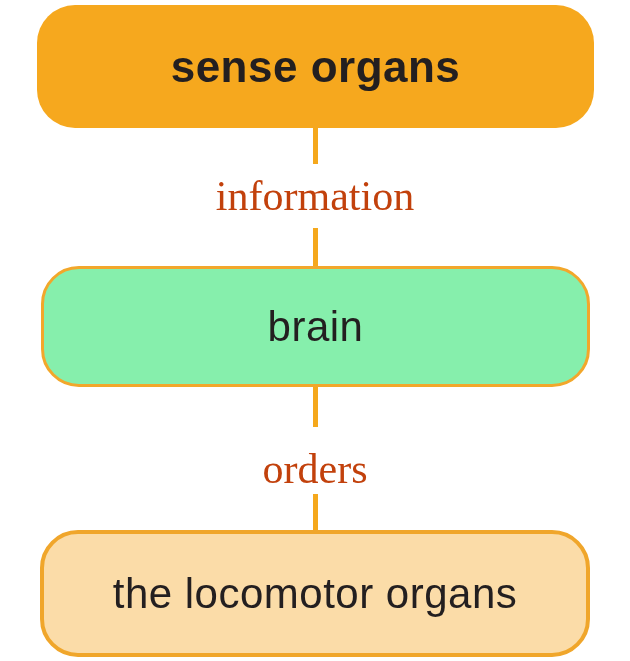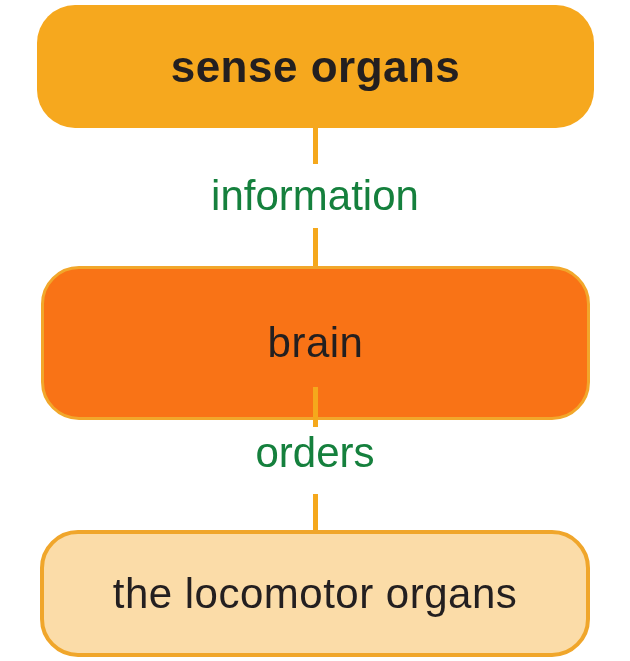--- a/index.html
+++ b/index.html
@@ -33,22 +33,22 @@
     width: 557px;
     height: 123px;
     background: #F6A81E;
     font-weight: bold;
     font-size: 44px;
   }
   .node-brain {
     left: 41px;
     top: 266px;
     width: 549px;
-    height: 154px;
-    background: #f97316;
+    height: 121px;
+    background: #86efac;
     border: 3px solid #F2A72B;
   }
   .node-locomotor {
     left: 40px;
     top: 530px;
     width: 550px;
     height: 127px;
     background: #FBDCA8;
     border: 4px solid #F0A62B;
   }
@@ -63,24 +63,25 @@
   .connector.c3 { top: 387px; height: 40px; }
   .connector.c4 { top: 494px; height: 36px; }
   .edge-label {
     position: absolute;
     left: 0;
     width: 630px;
     display: flex;
     align-items: center;
     justify-content: center;
     font-size: 42px;
-    color: #15803d;
+    color: #c2410c;
+    font-family: Liberation Serif, serif;
   }
   .edge-label.e1 { top: 163px; height: 65px; }
-  .edge-label.e2 { top: 420px; height: 66px; }
+  .edge-label.e2 { top: 436px; height: 66px; }
 </style>
 </head>
 <body>
 
 <div class="stage">
 
   <div class="node node-sense-organs">
     <span>sense organs</span>
   </div>
 

